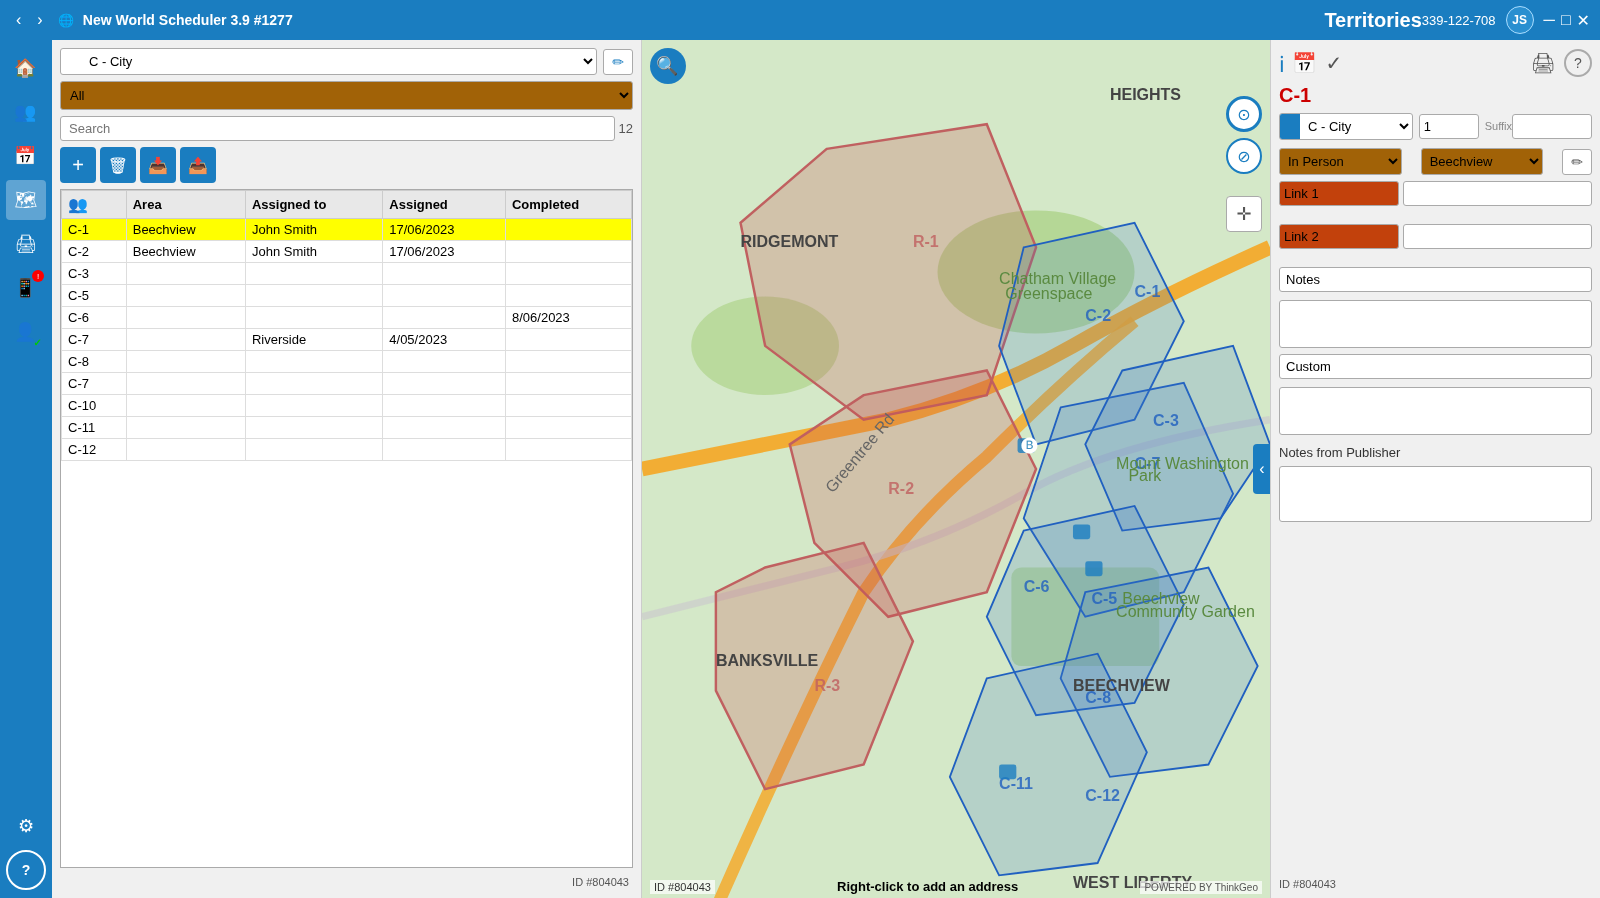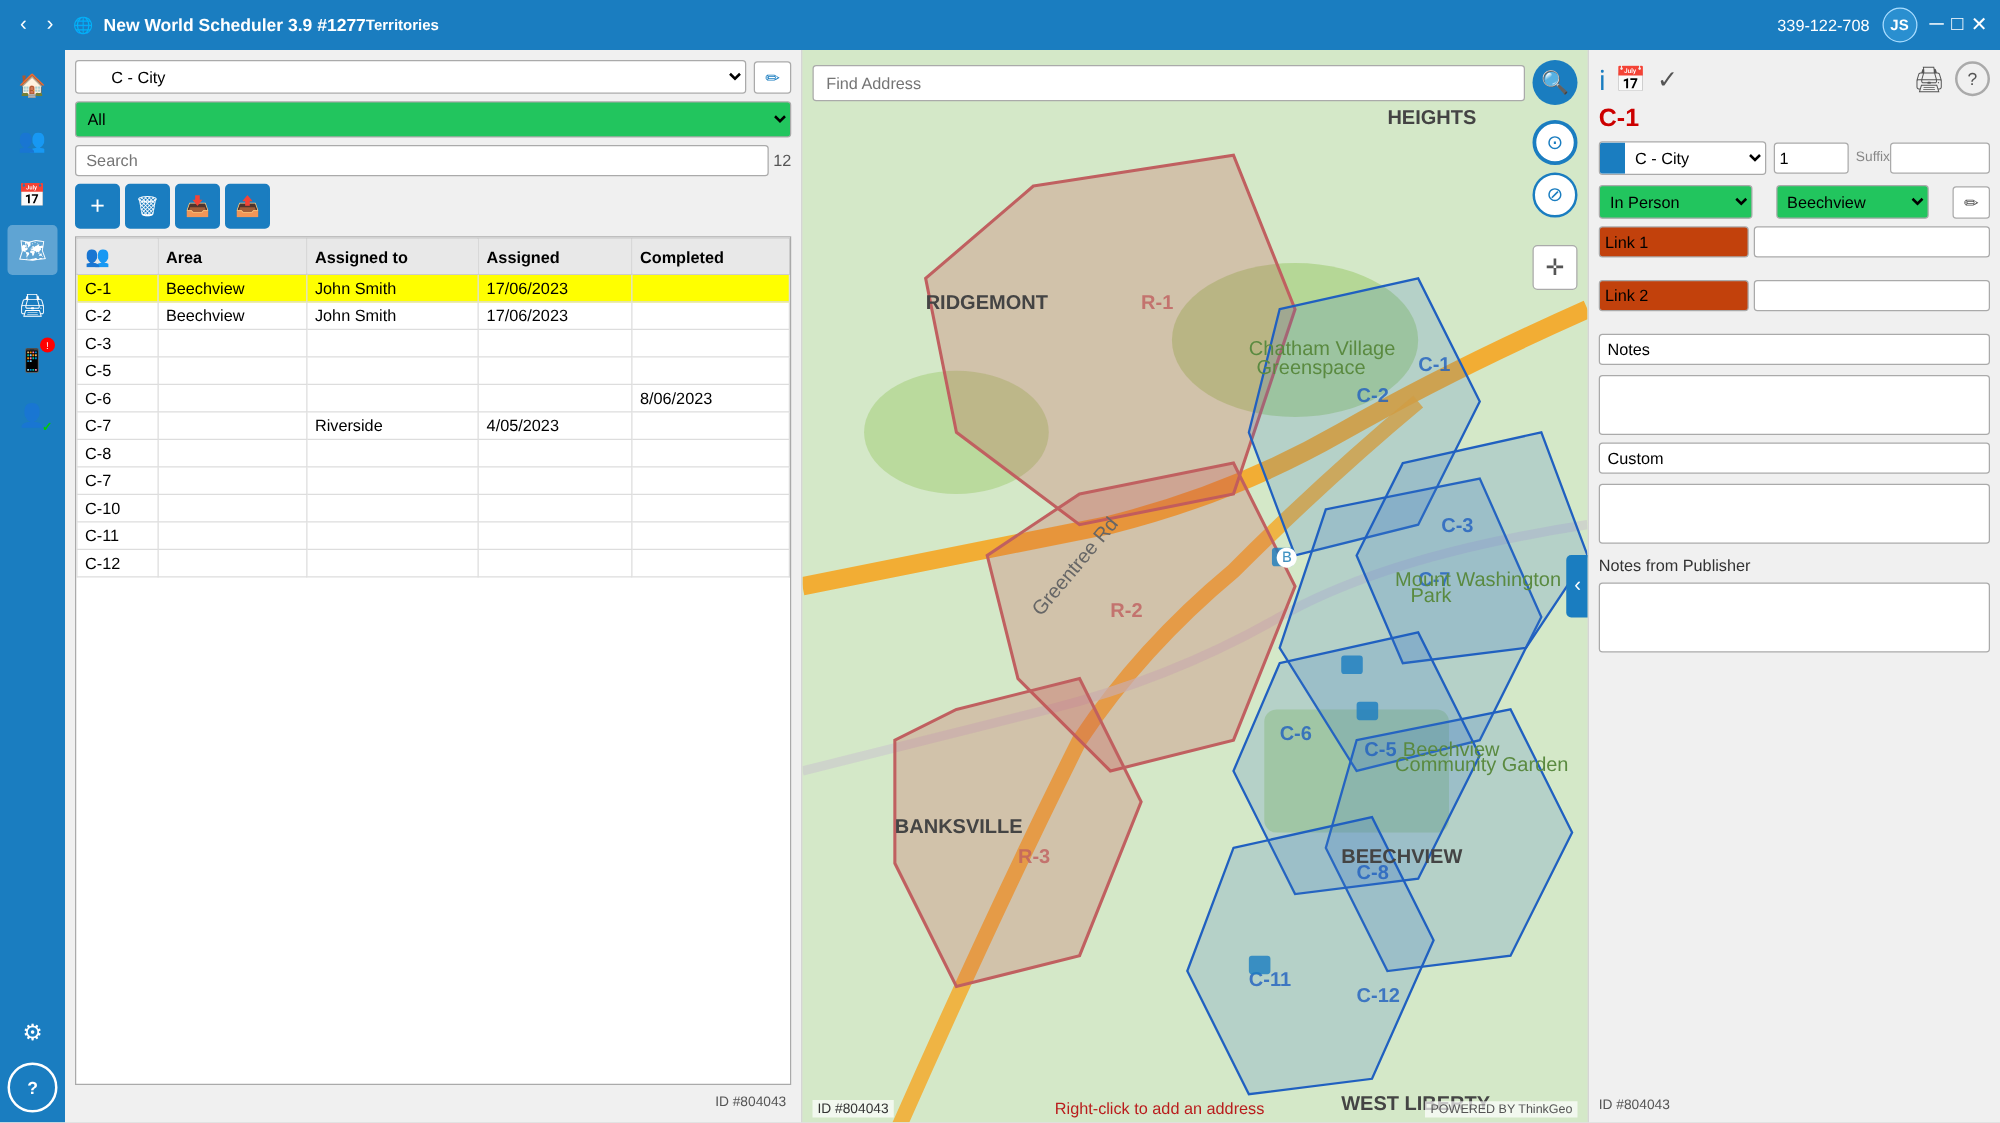--- a/index.html
+++ b/index.html
@@ -10,21 +10,21 @@
       display: flex; align-items: center; background: #1a7dc0; color: white;
       height: 40px; padding: 0 10px; flex-shrink: 0;
     }
     .title-bar-nav { display: flex; gap: 4px; margin-right: 10px; }
     .title-bar-nav button {
       background: transparent; border: none; color: white; cursor: pointer;
       font-size: 16px; padding: 2px 6px;
     }
     .title-bar-app-icon { margin-right: 8px; }
     .title-bar-app-name { font-size: 14px; font-weight: bold; flex: 0 0 auto; }
-    .title-bar-title { flex: 1; text-align: left; font-size: 12px; font-weight: bold; }
+    .title-bar-title { flex: 1; text-align: right; font-size: 20px; font-weight: bold; }
     .title-bar-right { display: flex; align-items: center; gap: 10px; }
     .title-bar-user { background: #2a8fd0; border-radius: 50%; width: 28px; height: 28px; display: flex; align-items: center; justify-content: center; font-weight: bold; font-size: 12px; border: 1px solid #adf; }
     .title-bar-controls { display: flex; gap: 6px; }
     .title-bar-controls button { background: transparent; border: none; color: white; font-size: 16px; cursor: pointer; }
 
     
     .main-container { display: flex; flex: 1; overflow: hidden; }
 
     
     .sidebar-left {
@@ -42,21 +42,21 @@
 
     
     .left-panel {
       width: 590px; background: #f0f0f0; display: flex; flex-direction: column;
       padding: 8px; gap: 6px; flex-shrink: 0; border-right: 1px solid #ccc;
     }
     .left-panel-controls { display: flex; align-items: center; gap: 6px; }
     .dropdown-with-color { display: flex; align-items: center; background: white; border: 1px solid #aaa; border-radius: 3px; overflow: hidden; flex: 1; }
     .dropdown-color-box { width: 20px; height: 100%; background: #1a7dc0; flex-shrink: 0; align-self: stretch; }
     .dropdown-with-color select { border: none; outline: none; flex: 1; padding: 4px; background: transparent; }
-    select { border: 1px solid #aaa; padding: 4px; border-radius: 3px; background: #22c55e; }
+    select { border: 1px solid #aaa; padding: 4px; border-radius: 3px; background: #a16207; }
     .edit-btn { background: white; border: 1px solid #aaa; border-radius: 3px; padding: 4px 8px; cursor: pointer; font-size: 14px; color: #1a7dc0; }
 
     
     .toolbar { display: flex; gap: 4px; }
     .tool-btn {
       width: 36px; height: 36px; border: 2px solid #1a7dc0; border-radius: 4px;
       background: #1a7dc0; color: white; cursor: pointer; display: flex; align-items: center; justify-content: center; font-size: 16px;
     }
 
     
@@ -111,21 +111,21 @@
       position: absolute; right: -1px; top: 50%; transform: translateY(-50%);
       width: 18px; height: 50px; background: #1a7dc0; color: white; border: none;
       cursor: pointer; display: flex; align-items: center; justify-content: center;
       border-radius: 4px 0 0 4px; font-size: 16px;
     }
     .map-bottom-bar {
       position: absolute; bottom: 0; left: 0; right: 0;
       display: flex; justify-content: space-between; align-items: flex-end; padding: 4px 8px;
     }
     .map-id { font-size: 11px; color: #333; background: rgba(255,255,255,0.7); padding: 1px 4px; }
-    .map-right-click-hint { color: #b91c1c; font-size: 13px; font-weight: normal; }
+    .map-right-click-hint { color: #000000; font-size: 13px; font-weight: bold; }
     .map-credit { font-size: 10px; color: #555; background: rgba(255,255,255,0.7); padding: 1px 4px; }
 
     
     .right-panel {
       width: 330px; background: #f0f0f0; display: flex; flex-direction: column;
       padding: 8px; gap: 6px; flex-shrink: 0; border-left: 1px solid #ccc; overflow-y: auto;
     }
     .right-top-icons { display: flex; justify-content: flex-end; gap: 8px; align-items: center; }
     .right-icon-btn { background: transparent; border: none; cursor: pointer; font-size: 20px; color: #555; }
     .right-title { font-size: 20px; font-weight: bold; color: #c00; }
@@ -388,21 +388,20 @@
         <text x="308" y="364" fill="white" font-size="8">🅑</text>
         <rect x="350" y="425" width="14" height="12" rx="2" fill="#1a7dc0" opacity="0.8"></rect>
         <rect x="360" y="455" width="14" height="12" rx="2" fill="#1a7dc0" opacity="0.8"></rect>
         <rect x="290" y="620" width="14" height="12" rx="2" fill="#1a7dc0" opacity="0.8"></rect>
 
         <text x="155" y="400" fill="#666" font-size="9" transform="rotate(-50,155,400)">Greentree Rd</text>
       </svg>
     </div>
 
     <div class="map-top-bar">
-      <input class="map-search" type="text" placeholder="Find Address" style="">
       <button class="map-search-btn">🔍</button>
     </div>
 
     <div class="map-controls">
       <button class="map-ctrl-btn" style="border:3px solid #1a7dc0;">⊙</button>
       <button class="map-ctrl-btn">⊘</button>
       <button class="map-move-btn" style="margin-top:16px;">✛</button>
     </div>
 
     <button class="map-collapse-btn">‹</button>

